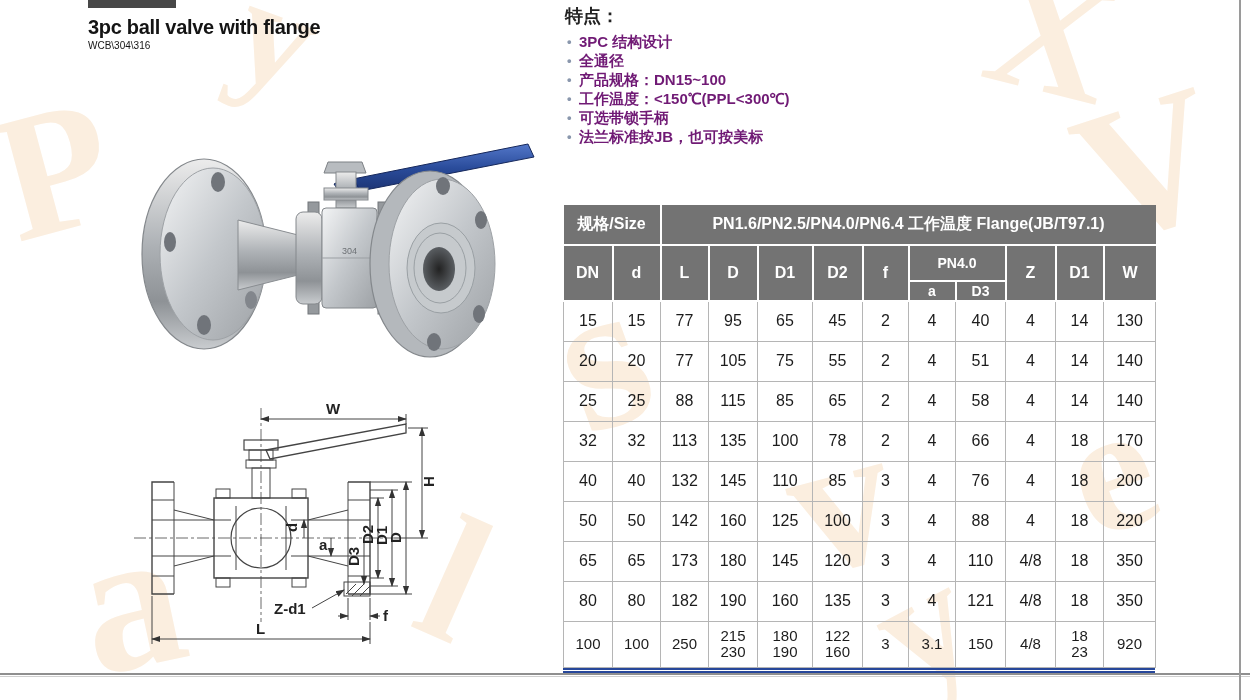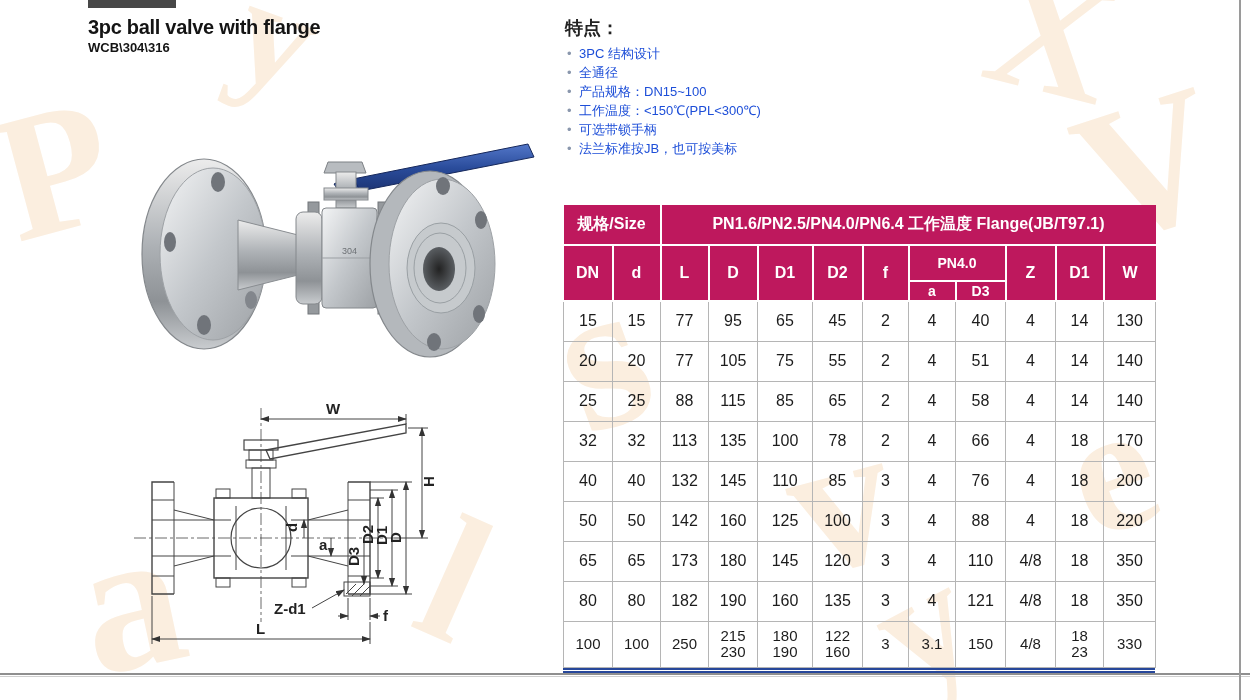--- a/index.html
+++ b/index.html
@@ -9,37 +9,37 @@
         font-weight:bold; user-select:none; line-height:1; }
   .layer { position:absolute; z-index:1; }
 
   
   .top-bar { left:88px; top:0; width:88px; height:8px; background:#474747; }
 
   
   .title-block { left:88px; top:14px; width:470px; }
   .title-cn { font-size:27px; font-weight:bold; color:#141414; letter-spacing:0.5px; }
   .title-en { font-size:20px; font-weight:bold; color:#141414; margin-top:2px; letter-spacing:-0.3px; }
-  .title-mat { font-size:13px; font-weight:bold; color:#141414; margin-top:1px; }
-
-  
-  .features { left:565px; top:16px; width:450px; }
+  .title-mat { font-size:10px; font-weight:normal; color:#141414; margin-top:1px; }
+
+  
+  .features { left:565px; top:4px; width:450px; }
   .features-heading { font-size:18px; font-weight:bold; color:#222; margin-bottom:4px; }
   .features-list { list-style:none; }
-  .features-list li { font-size:13px; color:#1d4ed8; line-height:19px; padding-left:14px; position:relative; }
+  .features-list li { font-size:15px; color:#701a75; line-height:19px; padding-left:14px; position:relative;font-weight:bold; }
   .features-list li::before { content:"•"; position:absolute; left:2px; top:0; color:#8a97ad; font-size:13px; }
 
   
   .photo-wrap { left:112px; top:122px; width:430px; height:258px; }
   .diagram-wrap { left:116px; top:388px; width:340px; height:290px; }
 
   
   .table-wrap { left:563px; top:205px; width:592px; }
   table { border-collapse:collapse; width:592px; table-layout:fixed; }
-  th { background:#be185d; color:#ffffff; font-weight:bold; border:2px solid #ffffff; }
+  th { background:#737373; color:#ffffff; font-weight:bold; border:2px solid #ffffff; }
   .gh { font-size:16px; height:40px; }
   .col-h { font-size:16px;margin-left:40px; }
   .pn { font-size:14px; height:36px; }
   .pn-sub { font-size:14px; height:20px; }
   thead tr:nth-child(1) th:first-child { border-left:none; }
   thead tr:nth-child(1) th:last-child { border-right:none; }
   th:first-child { border-left:none; } th:last-child { border-right:none; }
   thead tr:first-child th { border-top:none; }
   td { border:1px solid #b5b5b5; text-align:center; vertical-align:middle;
        font-size:16px; color:#1c1c1c; background:transparent; white-space:pre-line; line-height:1.1; }
@@ -425,21 +425,21 @@
           <td>180
 190</td>
           <td>122
 160</td>
           <td>3</td>
           <td>3.1</td>
           <td>150</td>
           <td>4/8</td>
           <td>18
 23</td>
-          <td>330</td>
+          <td>920</td>
         </tr>
       </tbody>
   </table>
   <div class="blue-rule"></div>
 </div>
 
 <div class="layer bottom-rule"></div>
 <div class="layer right-rule"></div>
 
 </body></html>

